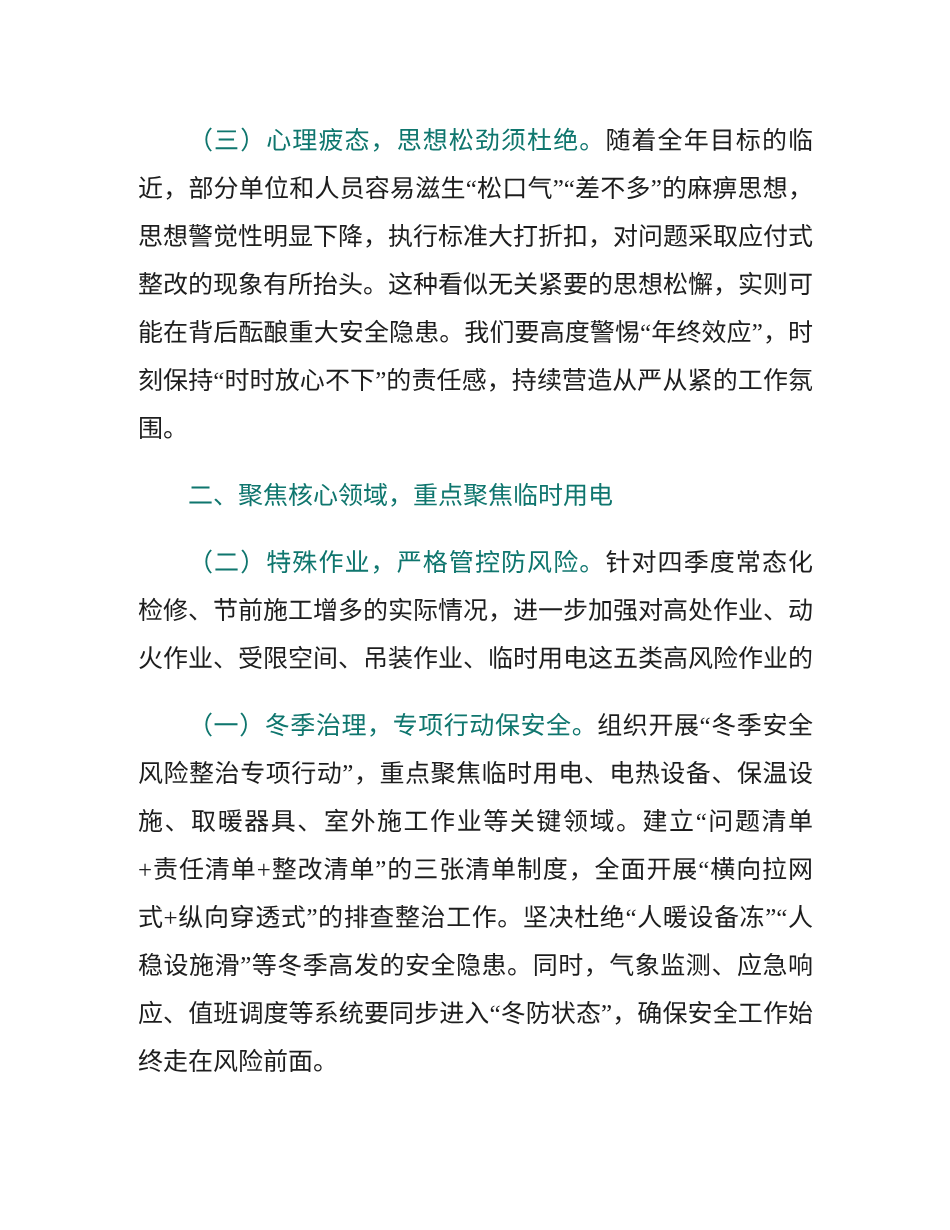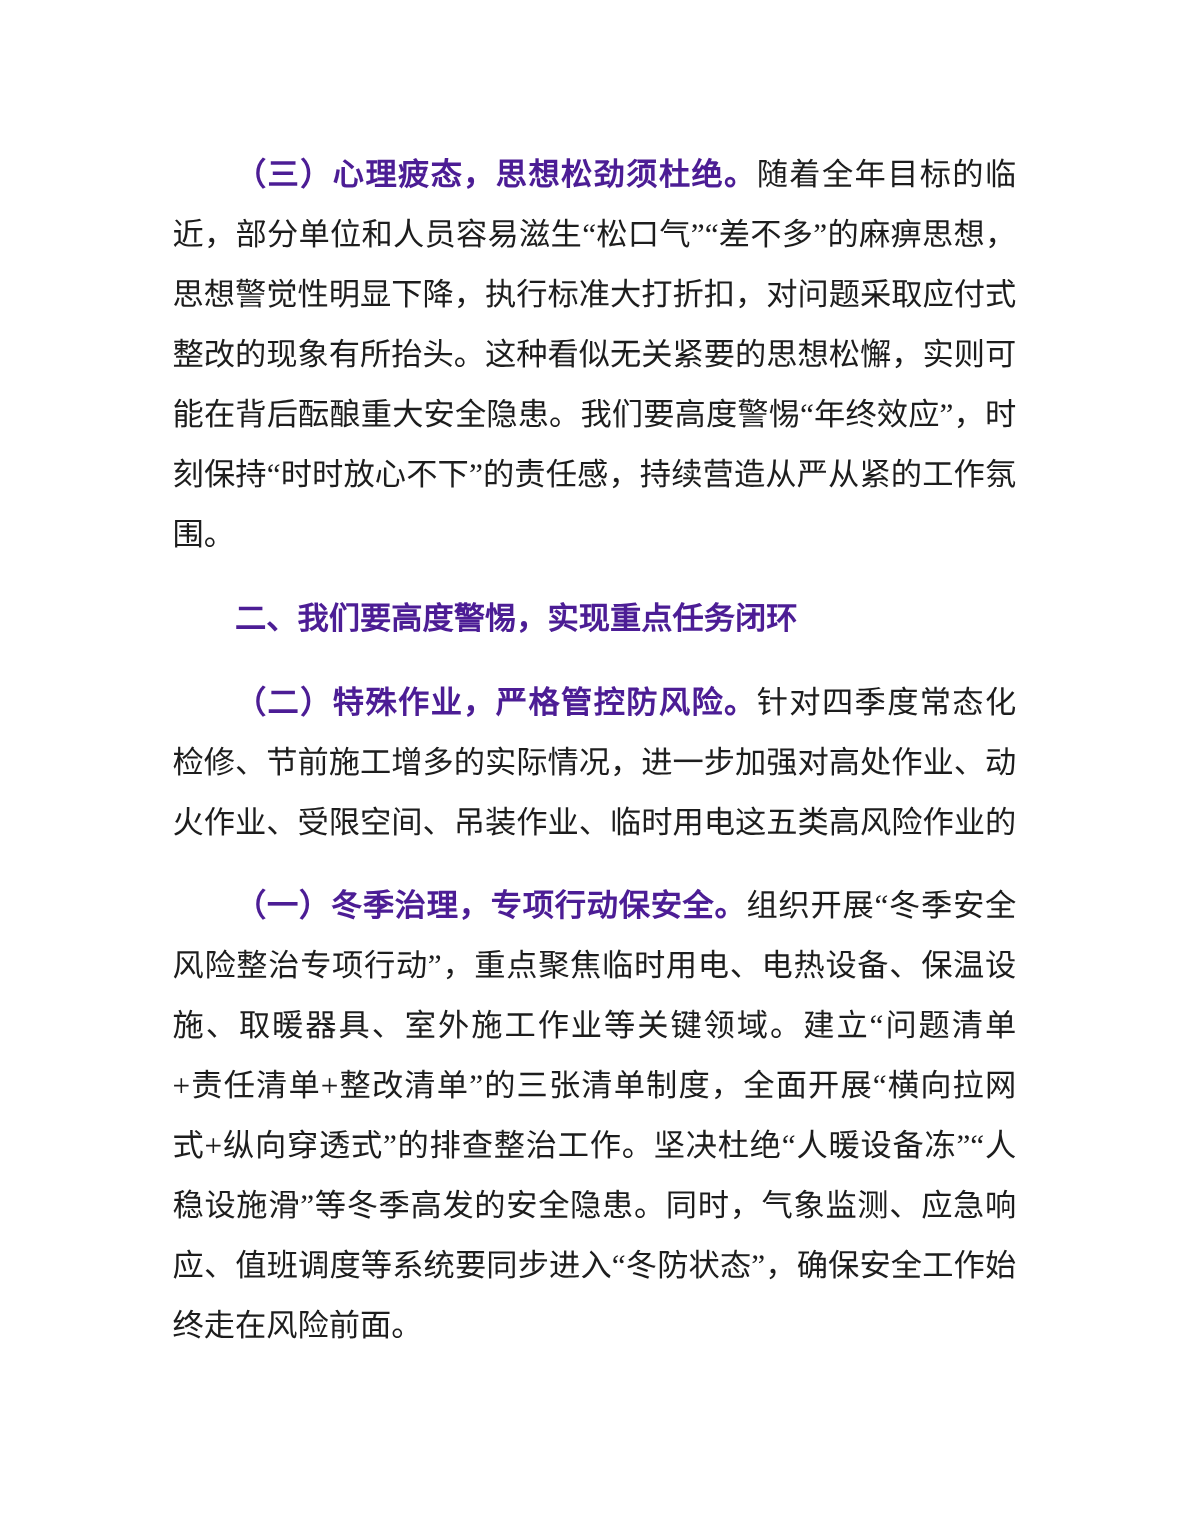--- a/index.html
+++ b/index.html
@@ -25,30 +25,30 @@
     text-align: justify;
     text-justify: inter-ideograph;
     text-indent: 2em;
     letter-spacing: 0;
   }
   .para + .para {
     margin-top: 18px;
   }
   .para .lead {
     font-family: "Liberation Sans", "DejaVu Sans", sans-serif;
-    font-weight: 700;
-    color: #4c1d95;
+    font-weight: 400;
+    color: #0f766e;
   }
 </style>
 </head>
 <body>
 
 <div class="doc-page">
 
   <p class="para"><b class="lead">（三）心理疲态，思想松劲须杜绝。</b><span>随着全年目标的临近，部分单位和人员容易滋生“松口气”“差不多”的麻痹思想，思想警觉性明显下降，执行标准大打折扣，对问题采取应付式整改的现象有所抬头。这种看似无关紧要的思想松懈，实则可能在背后酝酿重大安全隐患。我们要高度警惕“年终效应”，时刻保持“时时放心不下”的责任感，持续营造从严从紧的工作氛围。</span></p>
 
-  <p class="para"><b class="lead">二、我们要高度警惕，实现重点任务闭环</b></p>
+  <p class="para"><b class="lead">二、聚焦核心领域，重点聚焦临时用电</b></p>
 
   <p class="para"><b class="lead">（二）特殊作业，严格管控防风险。</b><span>针对四季度常态化检修、节前施工增多的实际情况，进一步加强对高处作业、动火作业、受限空间、吊装作业、临时用电这五类高风险作业的</span></p>
 
   <p class="para"><b class="lead">（一）冬季治理，专项行动保安全。</b><span>组织开展“冬季安全风险整治专项行动”，重点聚焦临时用电、电热设备、保温设施、取暖器具、室外施工作业等关键领域。建立“问题清单+责任清单+整改清单”的三张清单制度，全面开展“横向拉网式+纵向穿透式”的排查整治工作。坚决杜绝“人暖设备冻”“人稳设施滑”等冬季高发的安全隐患。同时，气象监测、应急响应、值班调度等系统要同步进入“冬防状态”，确保安全工作始终走在风险前面。</span></p>
 
 </div>
 
 </body></html>

